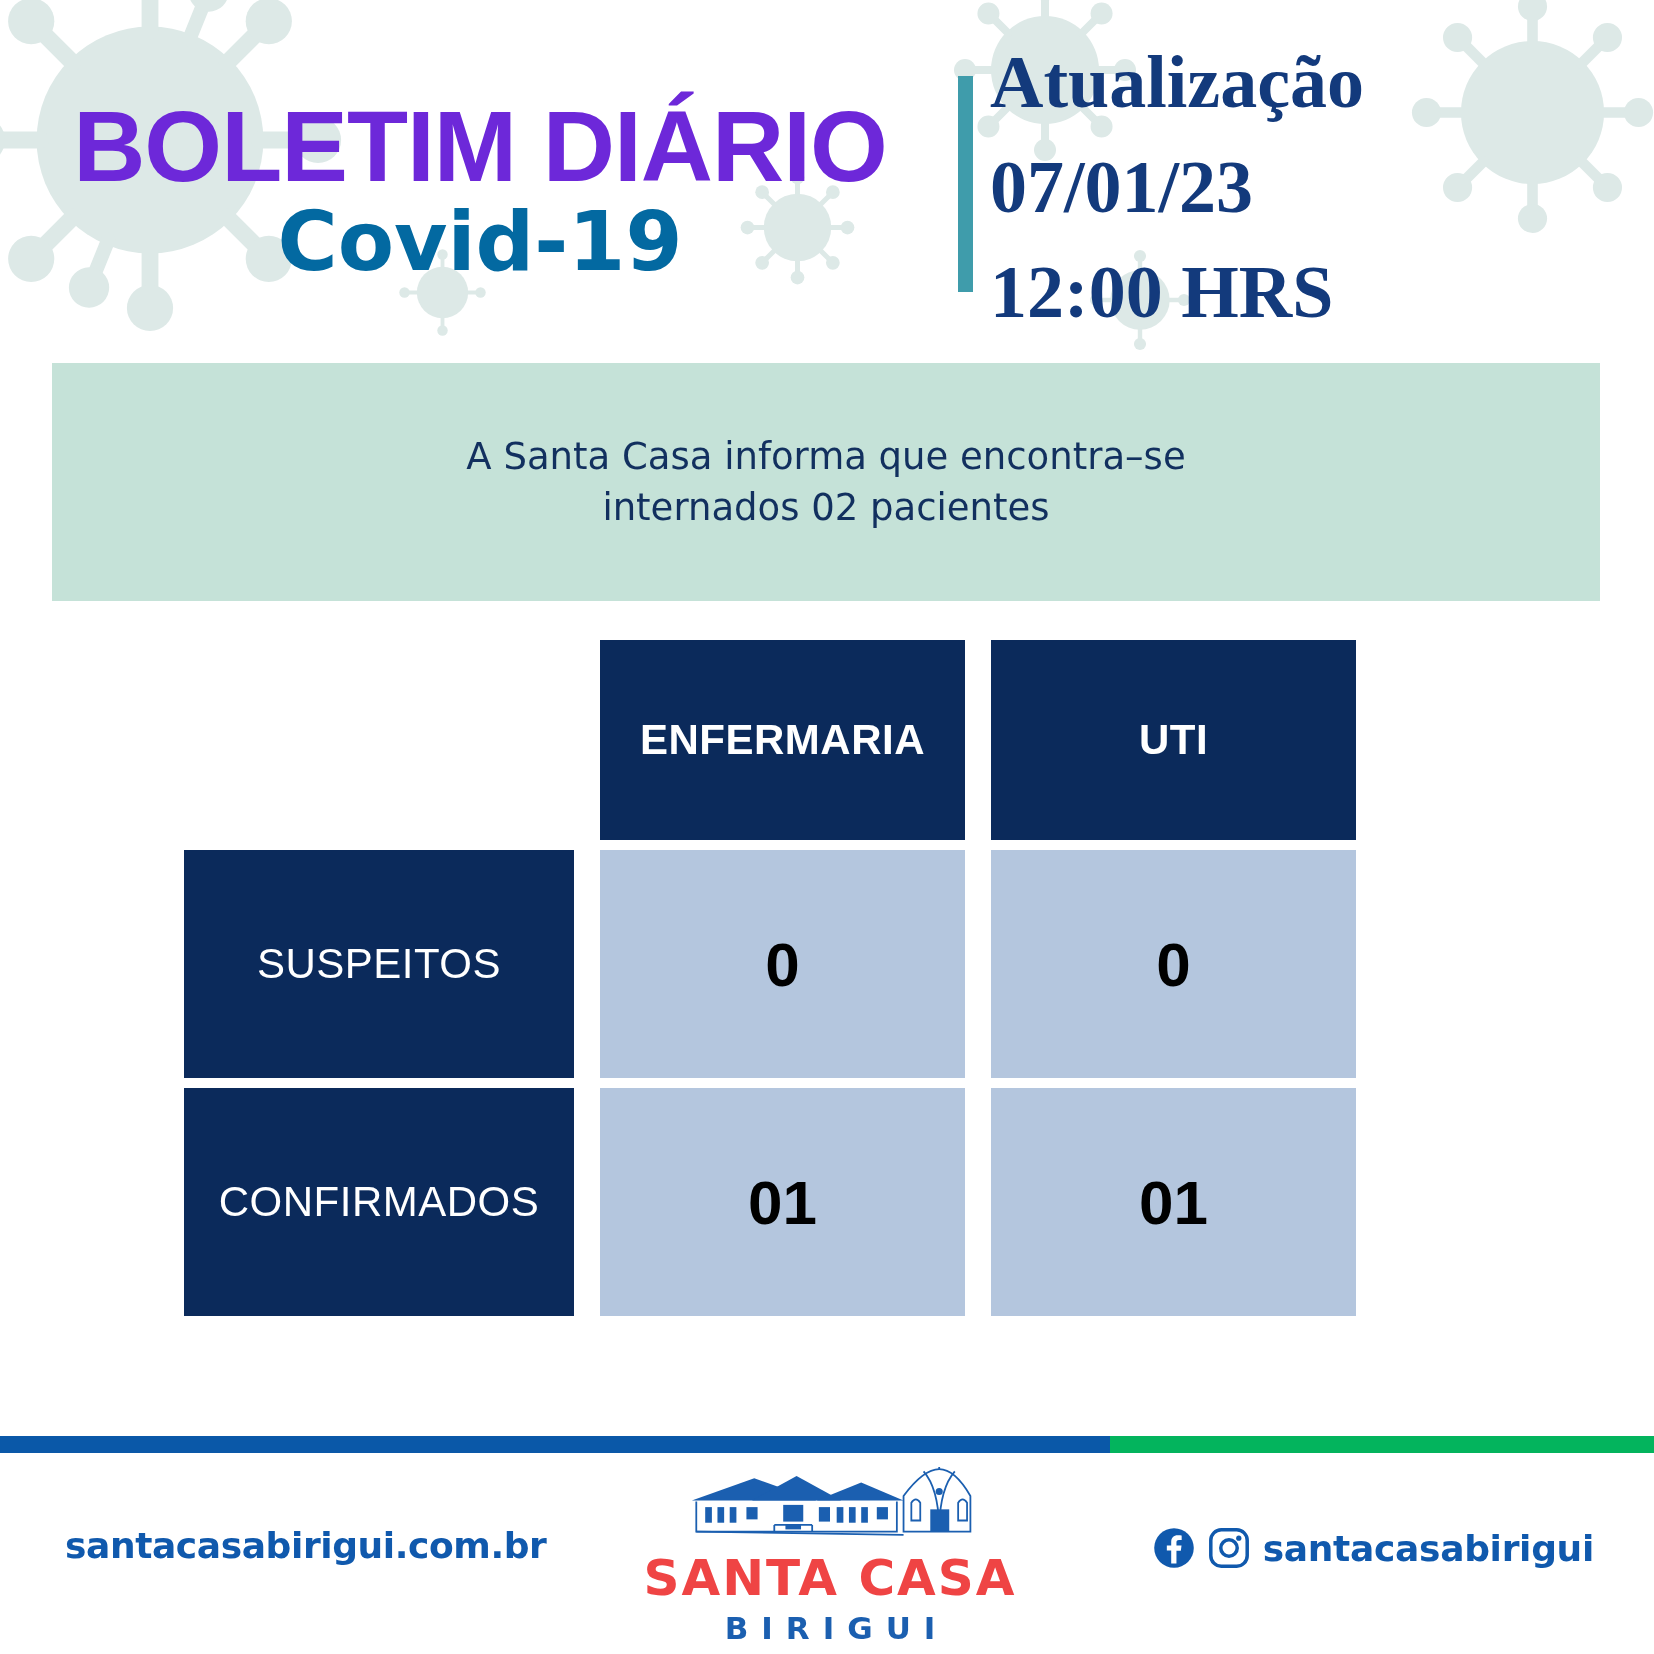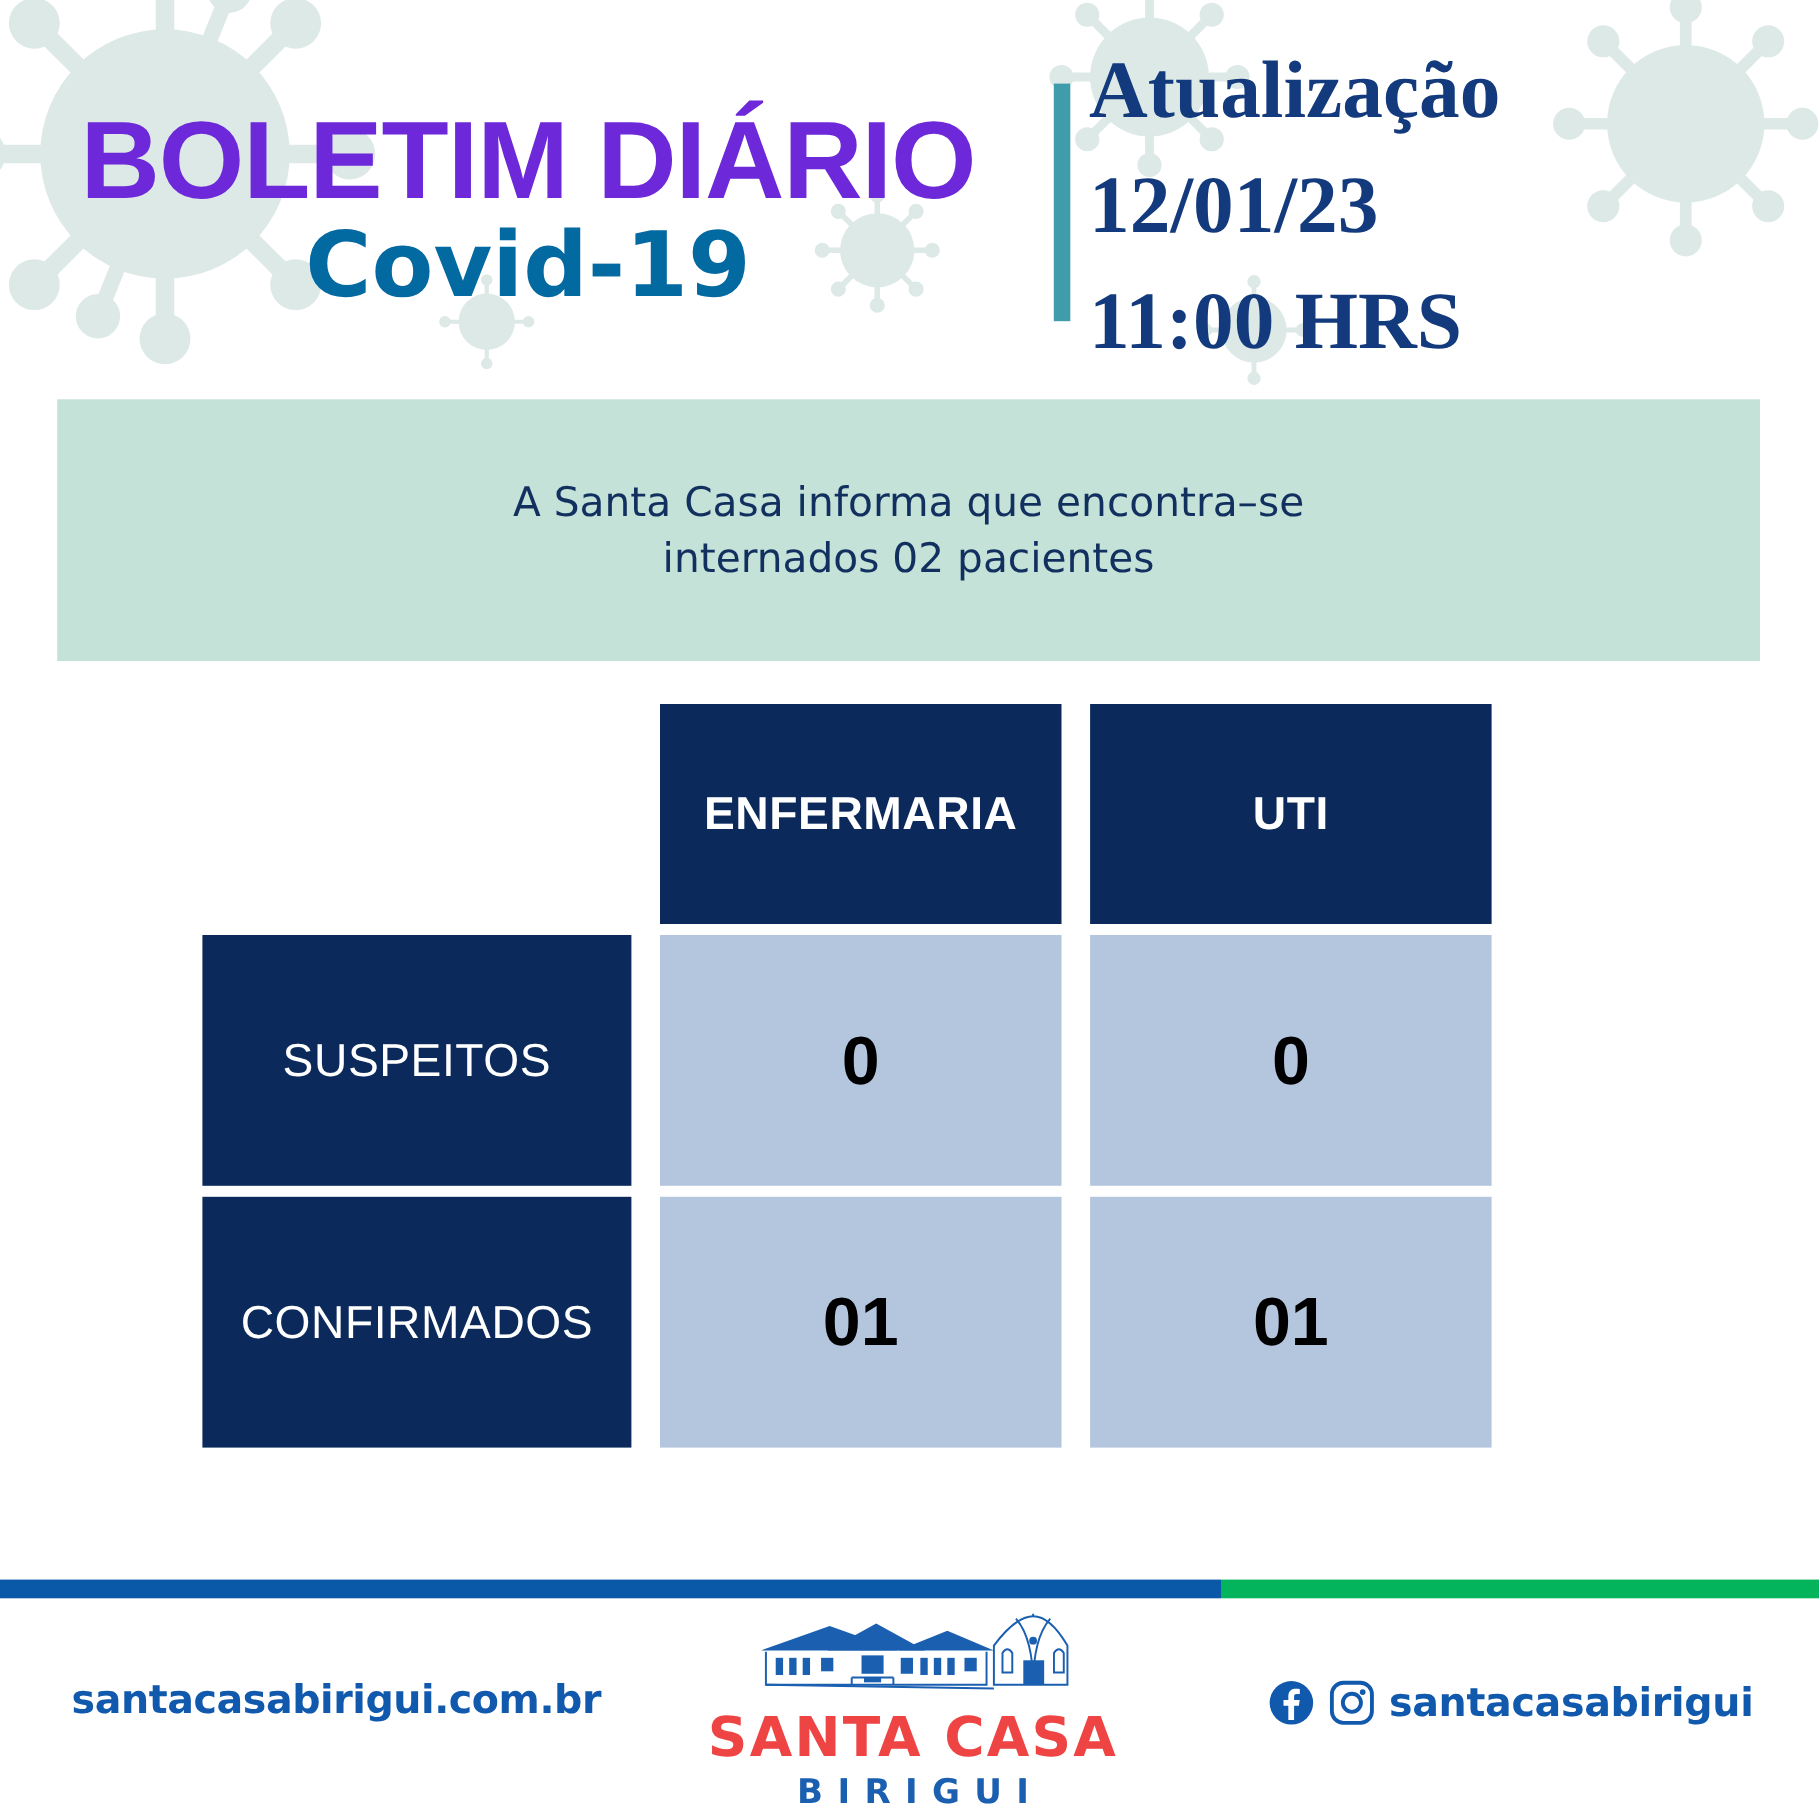--- a/index.html
+++ b/index.html
@@ -353,22 +353,22 @@
   </div>
 
   <div class="header">
     <div class="title-block">
       <div class="title-main">BOLETIM DIÁRIO</div>
       <div class="title-sub">Covid-19</div>
     </div>
     <div class="header-divider"></div>
     <div class="update-block">
       <div class="update-line">Atualização</div>
-      <div class="update-line">12/01/23</div>
-      <div class="update-line">11:00 HRS</div>
+      <div class="update-line">07/01/23</div>
+      <div class="update-line">12:00 HRS</div>
     </div>
   </div>
 
   <div class="banner">
     <div class="banner-line">A Santa Casa informa que encontra–se</div>
     <div class="banner-line">internados 02 pacientes</div>
   </div>
 
   <div class="table">
     <div class="trow row-head">

